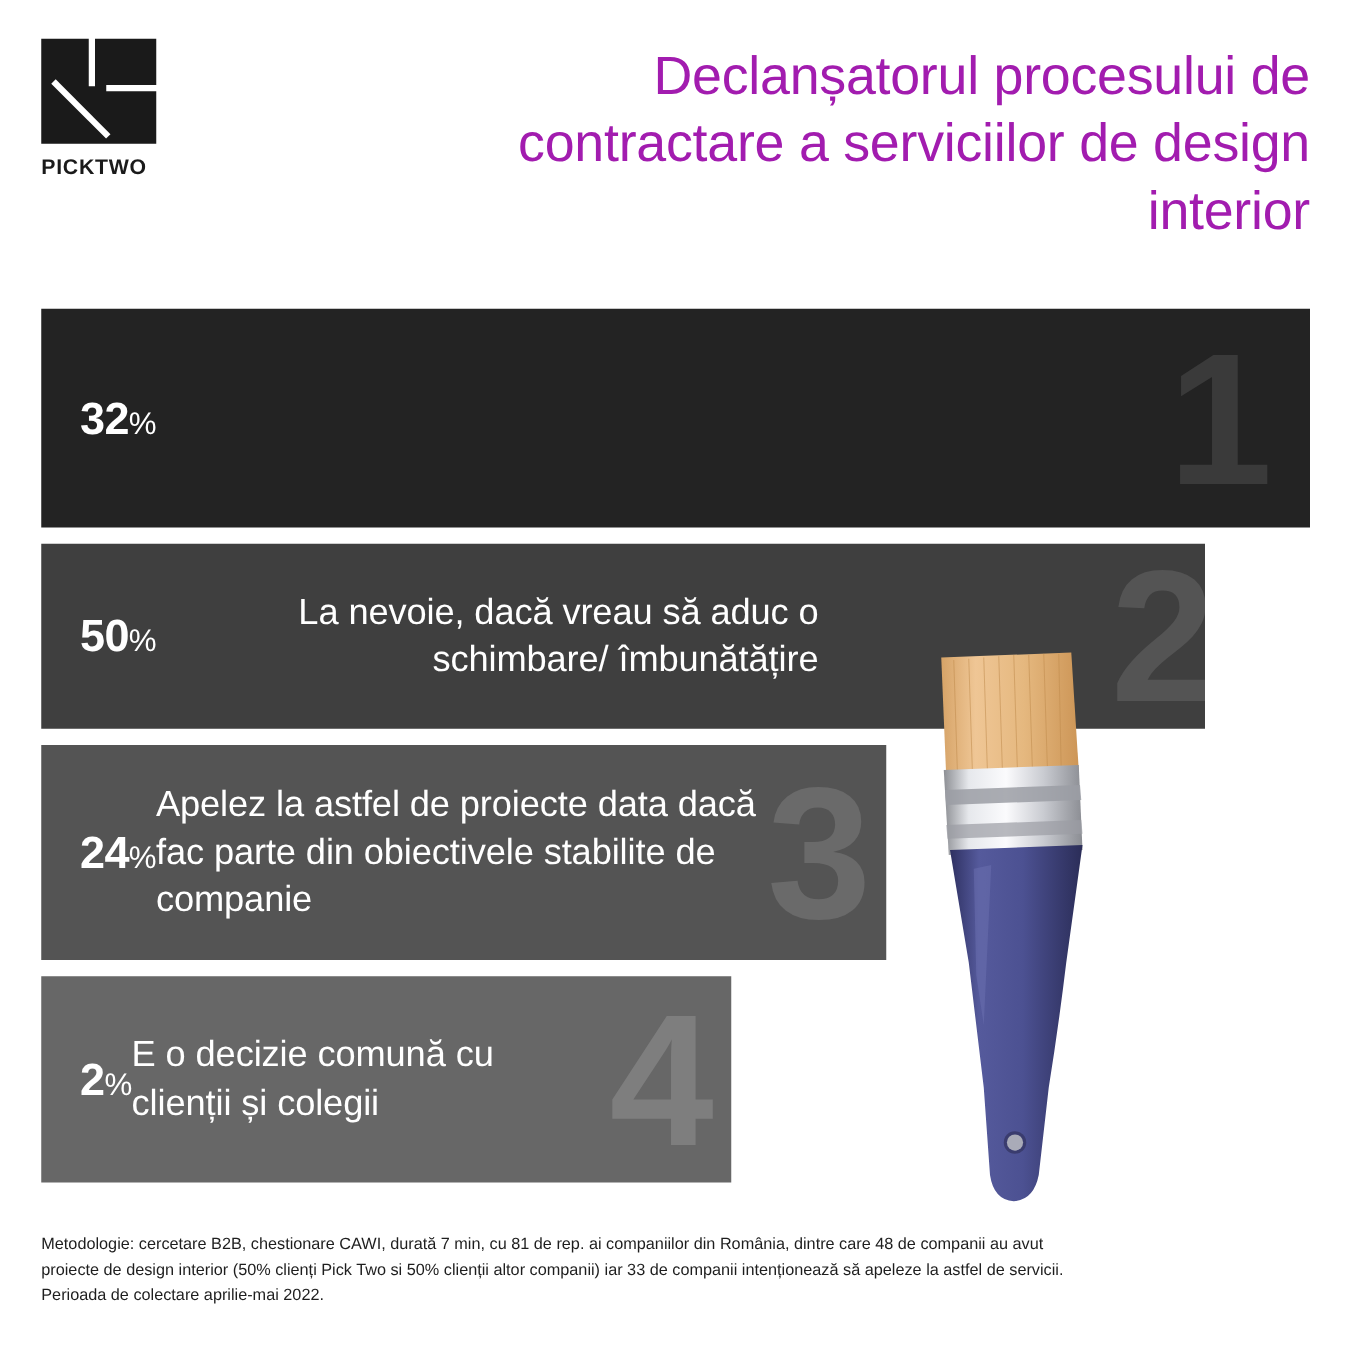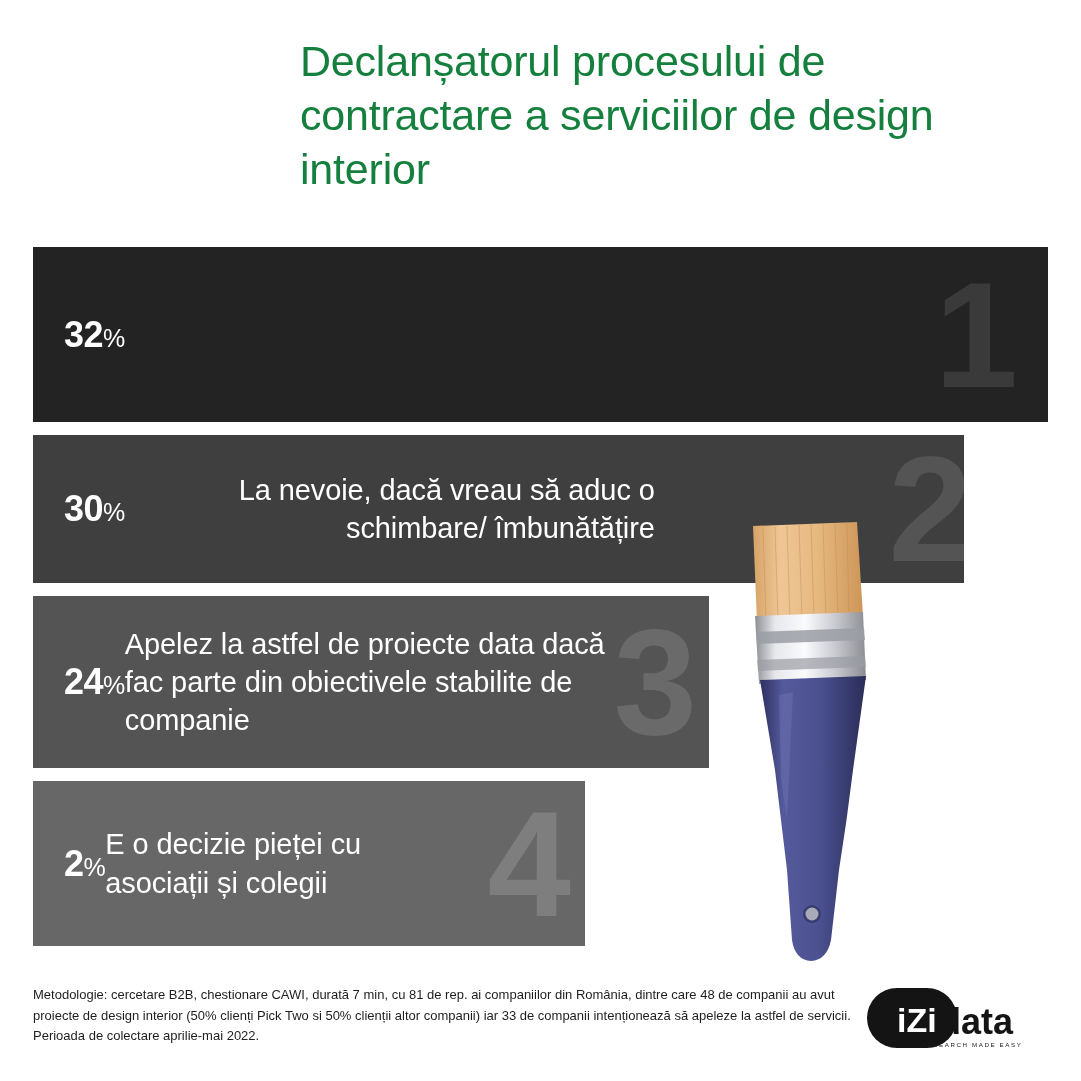--- a/index.html
+++ b/index.html
@@ -52,23 +52,24 @@
     font-size: 17px;
     font-weight: bold;
     letter-spacing: 0.6px;
     color: #1a1a1a;
   }
 
   .title {
     position: absolute;
     left: 300px; top: 34px;
     width: 748px;
+    text-align: right;
     font-size: 43px;
     line-height: 1.26;
-    color: #15803d;
+    color: #a21caf;
     font-weight: 400;
     letter-spacing: -0.2px;
   }
 
   
   .bars {
     position: absolute;
     left: 33px; top: 247px;
     width: 1015px;
   }
@@ -147,53 +148,61 @@
     font-size: 6.2px;
     letter-spacing: 1.6px;
     color: #1a1a1a;
   }
 </style>
 </head>
 <body>
 
 <div class="page">
 
+  <div class="logo-block">
+    <div class="logo-mark">
+      <div class="cut-v"></div>
+      <div class="cut-diag"></div>
+      <div class="cut-h"></div>
+    </div>
+    <div class="logo-text">PICKTWO</div>
+  </div>
 
   <div class="title">Declanșatorul procesului de contractare a serviciilor de design interior</div>
 
   <div class="bars">
 
     <div class="bar" style="width:1015px;height:175px;background:#232323;">
       <div class="rank" style="right:30px;color:#3a3a3a;">1</div>
       <div class="inner">
         <div class="pct"><span>32</span><span class="sym">%</span></div>
       </div>
     </div>
 
     <div class="bar" style="width:931px;height:148px;background:#3f3f3f;">
       <div class="rank" style="right:-8px;color:#545454;">2</div>
       <div class="inner">
-        <div class="pct"><span>30</span><span class="sym">%</span></div>
+        <div class="pct"><span>50</span><span class="sym">%</span></div>
         <div class="label" style="max-width:530px;text-align:right;">La nevoie, dacă vreau să aduc o schimbare/ îmbunătățire</div>
       </div>
     </div>
 
     <div class="bar" style="width:676px;height:172px;background:#545454;">
       <div class="rank" style="right:12px;color:#6a6a6a;">3</div>
       <div class="inner">
         <div class="pct"><span>24</span><span class="sym">%</span></div>
         <div class="label" style="max-width:520px;">Apelez la astfel de proiecte data dacă fac parte din obiectivele stabilite de companie</div>
       </div>
     </div>
 
     <div class="bar" style="width:552px;height:165px;background:#676767;">
       <div class="rank" style="right:14px;color:#7e7e7e;">4</div>
       <div class="inner">
         <div class="pct"><span>2</span><span class="sym">%</span></div>
-        <div class="label" style="max-width:360px;">E o decizie pieței cu asociații și colegii</div>
+        <div class="label" style="max-width:360px;">E o decizie comună cu clienții și colegii</div>
       </div>
     </div>
 
   </div>
 
   <div class="brush">
     <svg viewBox="0 0 165 445" width="165" height="445" xmlns="http://www.w3.org/2000/svg">
       <defs>
         <linearGradient id="bristle" x1="0" y1="0" x2="1" y2="0">
           <stop offset="0%" stop-color="#d6a367"></stop>
@@ -234,22 +243,14 @@
 
       <path d="M25 160 L131 156 L118 250 Q112 300 104 350 L96 420 Q92 440 76 441 Q60 440 57 420 L52 350 Q46 300 40 250 Z" fill="url(#handle)"></path>
       <ellipse cx="77" cy="394" rx="9" ry="9" fill="#3a3c6e"></ellipse>
       <ellipse cx="77" cy="394" rx="6.5" ry="6.5" fill="#a9abb8"></ellipse>
       <path d="M44 175 L58 172 L52 300 L46 260 Z" fill="#6f74b4" opacity="0.45"></path>
     </svg>
   </div>
 
   <div class="footnote">Metodologie: cercetare B2B, chestionare CAWI, durată 7 min, cu 81 de rep. ai companiilor din România, dintre care 48 de companii au avut proiecte de design interior (50% clienți Pick Two si 50% clienții altor companii) iar 33 de companii intenționează să apeleze la astfel de servicii. Perioada de colectare aprilie-mai 2022.</div>
 
-  <div class="izidata">
-    <svg viewBox="0 0 186 62" width="186" height="62" xmlns="http://www.w3.org/2000/svg">
-      <path d="M4 30 A30 30 0 0 1 34 0 L64 0 A30 30 0 0 1 64 60 L34 60 A30 30 0 0 1 4 30 Z" fill="#141414"></path>
-      <text x="34" y="44" font-family="Liberation Sans, sans-serif" font-size="34" font-weight="bold" fill="#ffffff">iZi</text>
-      <text x="76" y="46" font-family="Liberation Sans, sans-serif" font-size="36" font-weight="bold" fill="#141414">data</text>
-    </svg>
-    <div class="izi-tag">RESEARCH MADE EASY</div>
-  </div>
 
 </div>
 
 </body></html>

